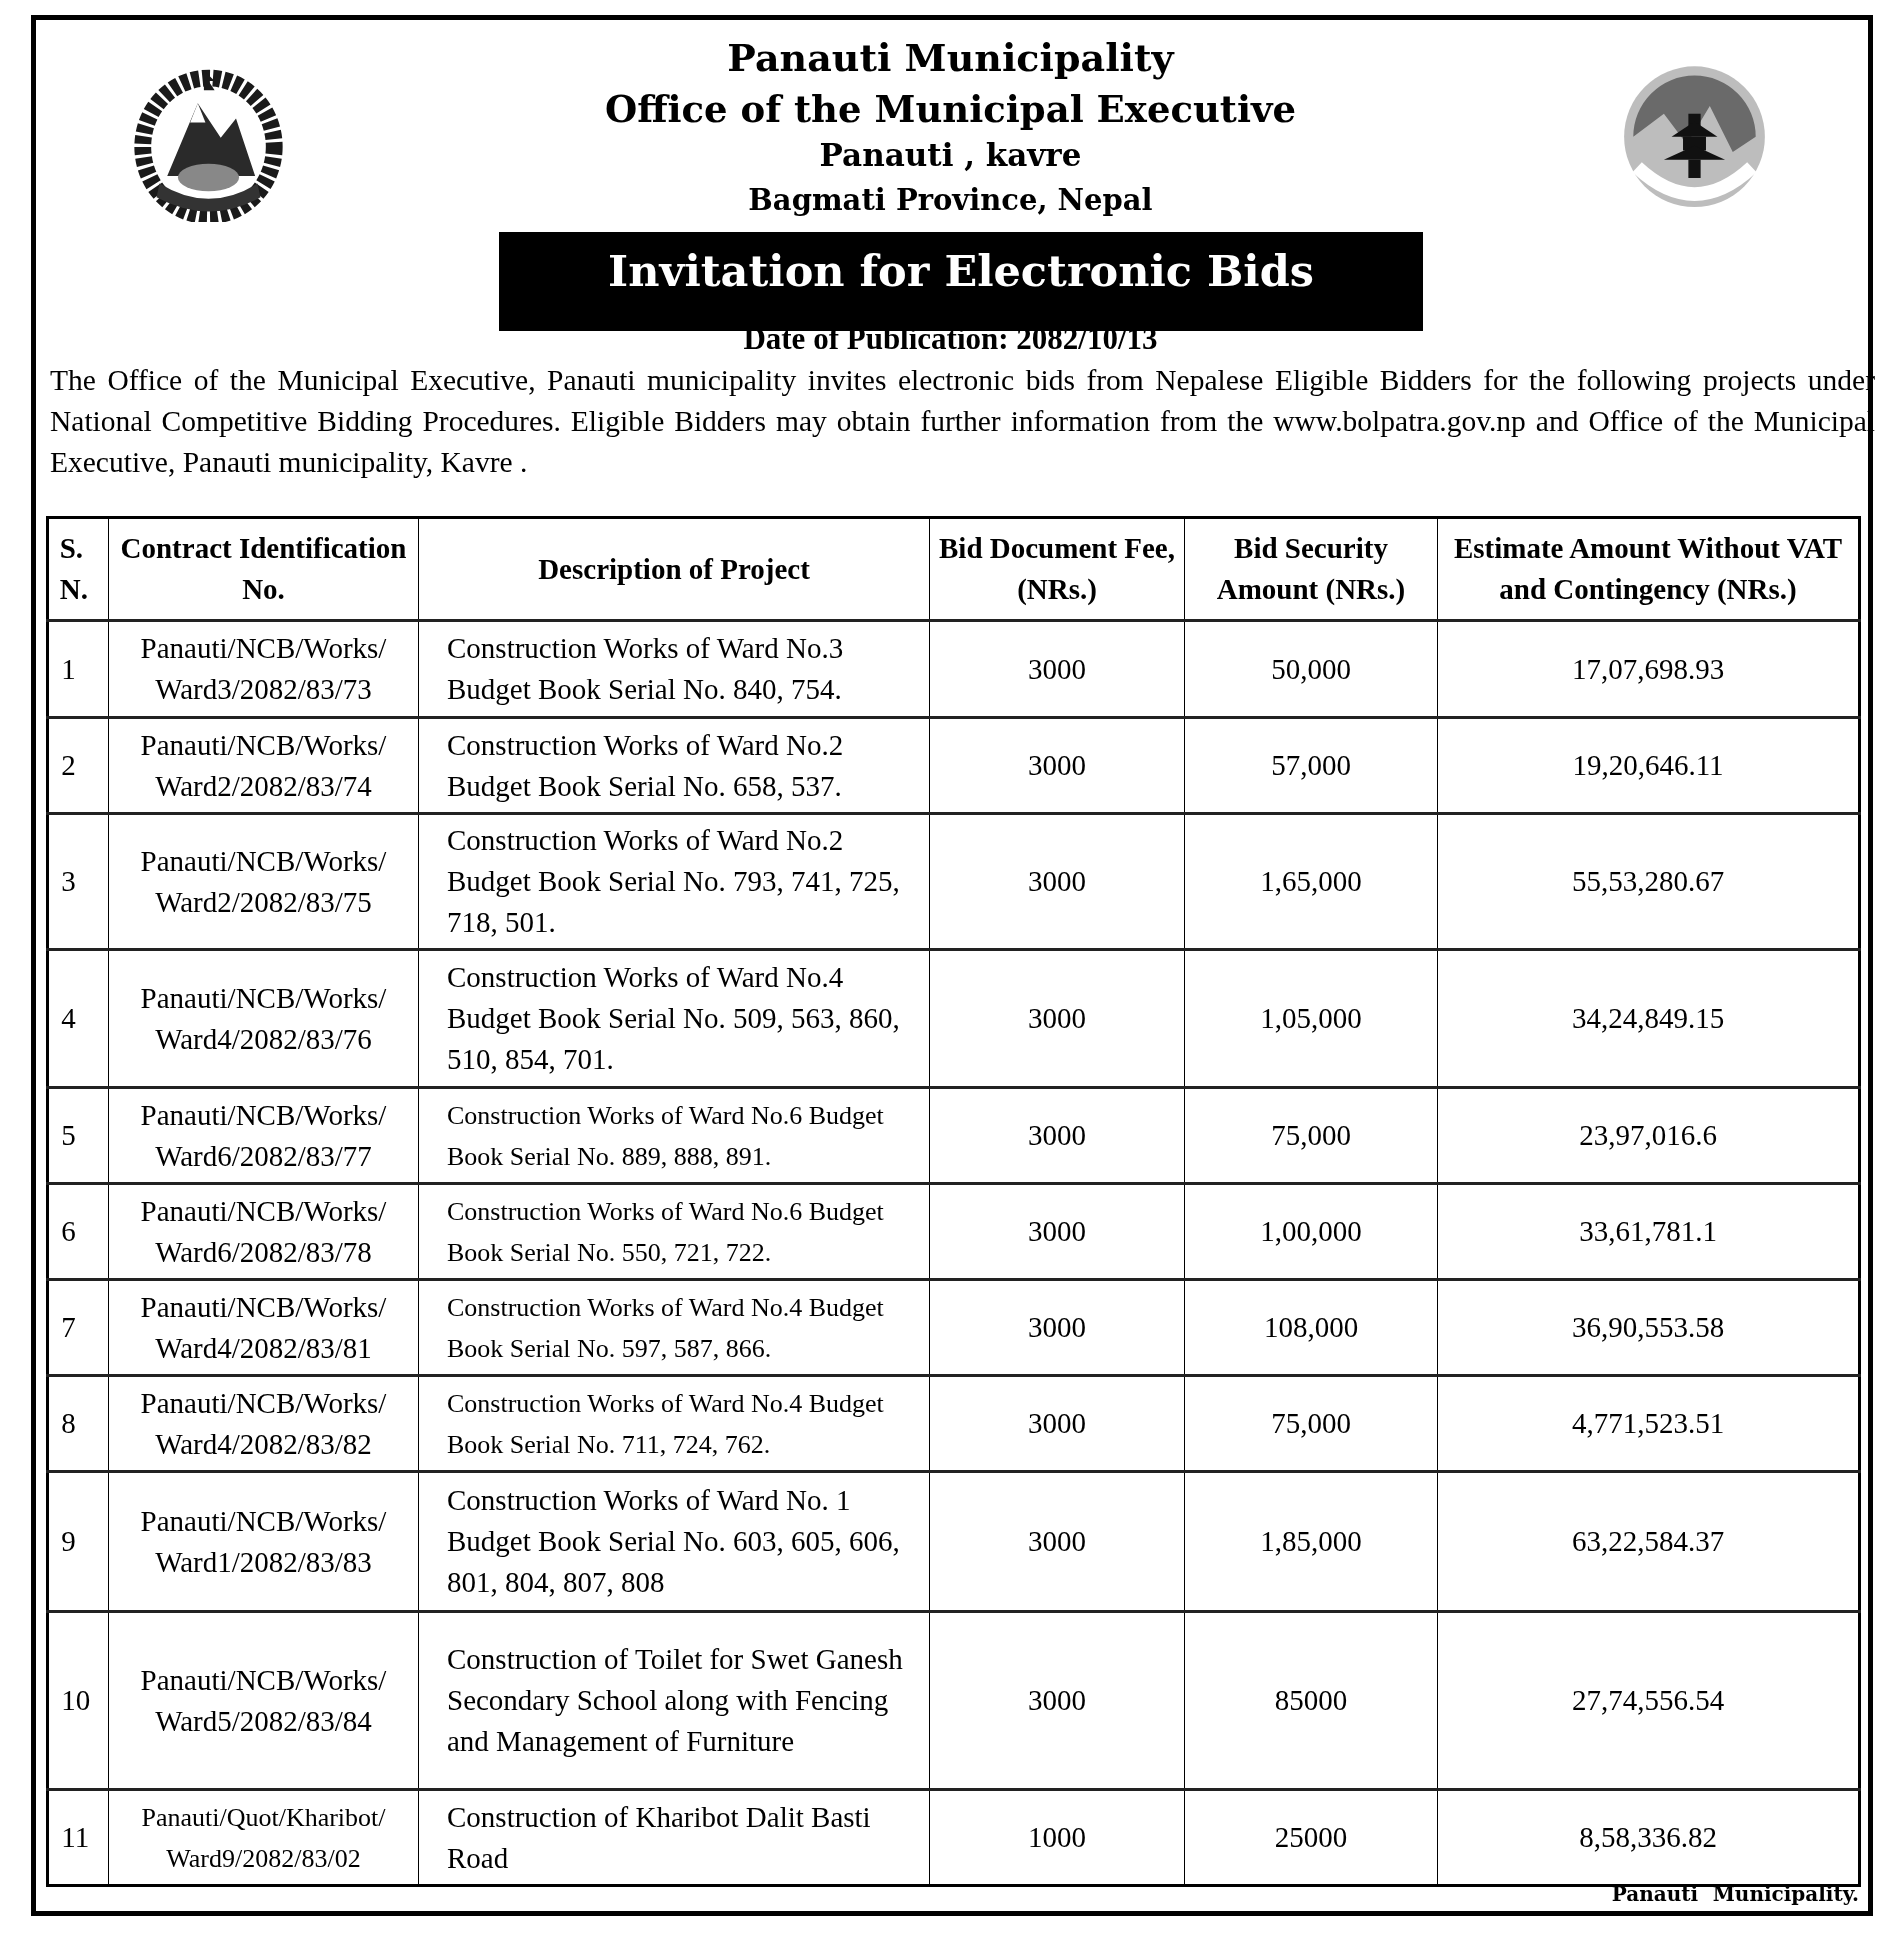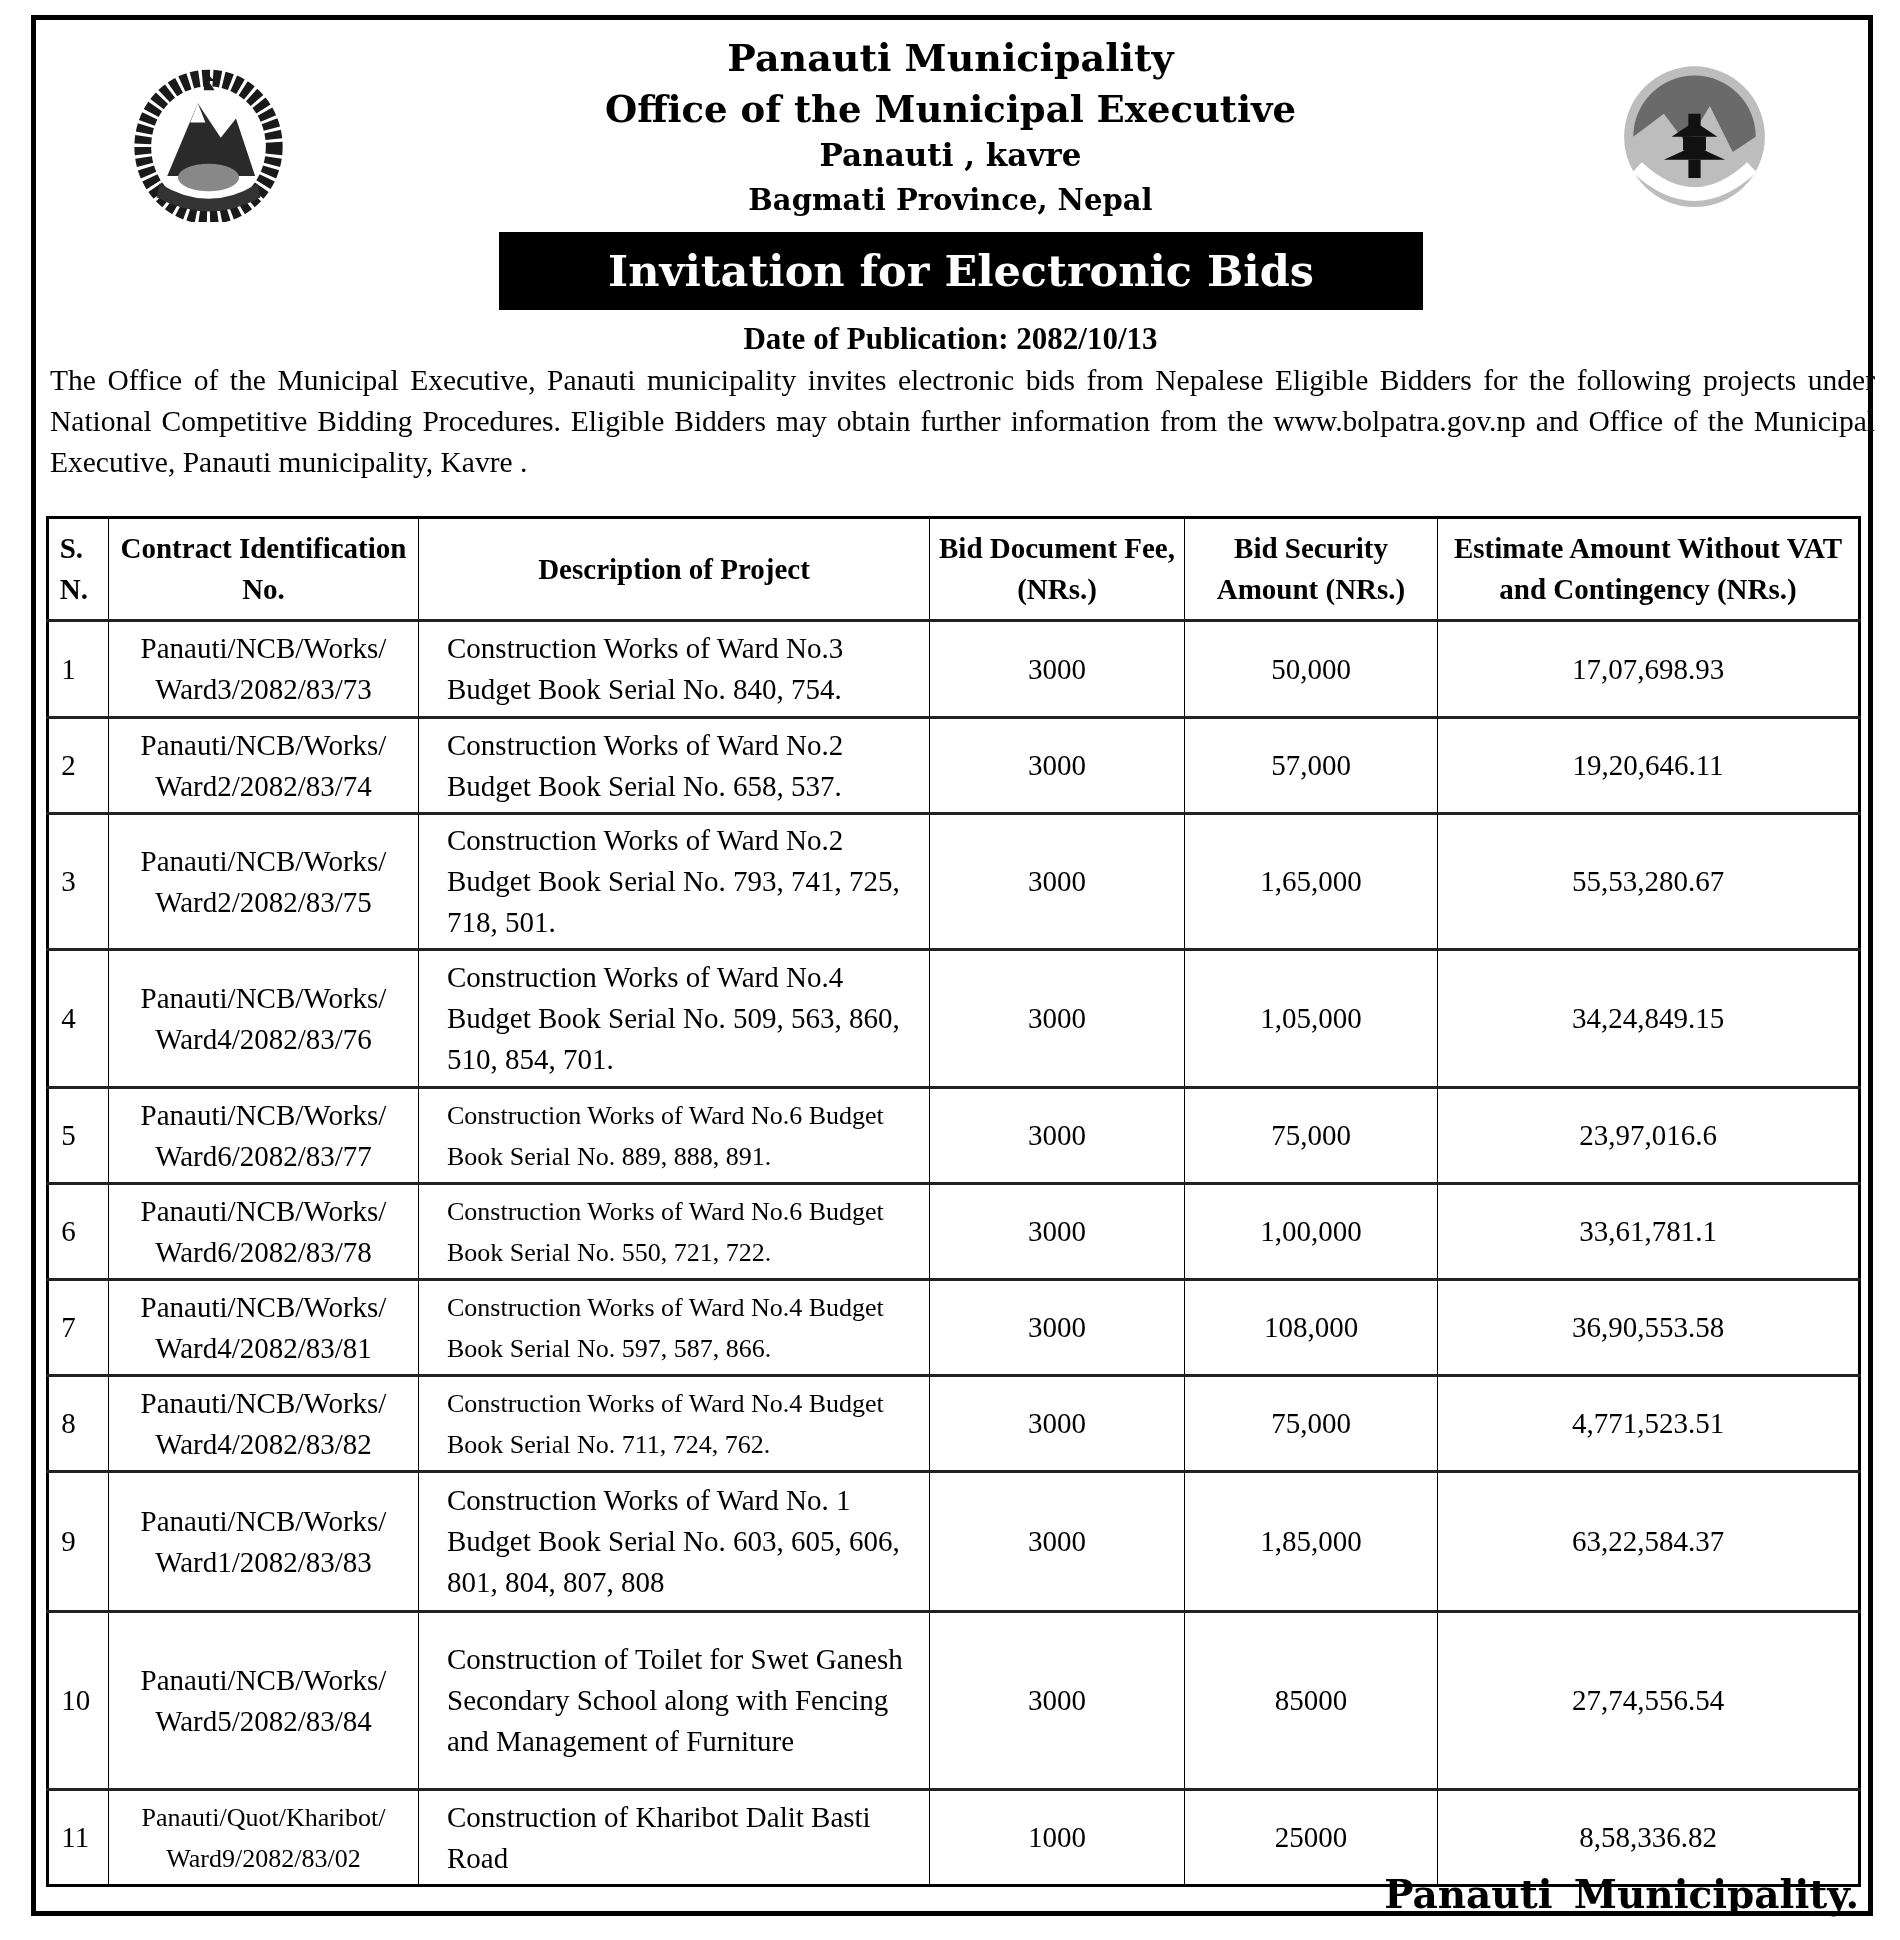--- a/index.html
+++ b/index.html
@@ -5,34 +5,34 @@
   html, body { margin: 0; padding: 0; background: #ffffff; }
   body { width: 1901px; height: 1941px; position: relative; overflow: hidden; font-family: "Liberation Serif", "DejaVu Serif", serif; color: #000; }
   .frame { position: absolute; left: 31px; top: 15.3px; width: 1842px; height: 1901px; border: 5.4px solid #000; box-sizing: border-box; }
   .emblem-left { position: absolute; left: 129px; top: 61px; width: 159px; height: 161px; }
   .emblem-right { position: absolute; left: 1618px; top: 60px; width: 153px; height: 161px; }
   .header { position: absolute; left: 0; top: 31px; width: 1901px; text-align: center; font-weight: bold; }
   .h1 { font-family: "DejaVu Serif", serif; font-size: 38px; line-height: 54px; letter-spacing: 0px; }
   .h2 { font-family: "DejaVu Serif", serif; font-size: 37px; line-height: 48px; }
   .h3 { font-family: "DejaVu Serif", serif; font-size: 31px; line-height: 44px; }
   .h4 { font-family: "DejaVu Serif", serif; font-size: 29px; line-height: 46px; }
-  .banner { position: absolute; left: 499px; top: 232px; width: 924px; height: 78px; background: #000; color: #fff; text-align: center; font-family: "DejaVu Serif", serif; font-weight: bold; font-size: 43px; line-height: 78px; }
+  .banner { position: absolute; left: 499px; top: 232px; width: 924px; height: 99px; background: #000; color: #fff; text-align: center; font-family: "DejaVu Serif", serif; font-weight: bold; font-size: 43px; line-height: 78px; }
   .pubdate { position: absolute; left: 0; top: 320px; width: 1901px; text-align: center; font-weight: bold; font-size: 31px; line-height: 38px; }
   .intro { position: absolute; left: 50px; top: 360px; width: 1825px; font-size: 29.5px; line-height: 41px; text-align: justify; }
   .tbl { position: absolute; left: 46px; top: 516px; width: 1810px; border-collapse: collapse; border: 3.8px solid #000; table-layout: fixed; }
   .tbl th, .tbl td { border: 1.5px solid #000; font-size: 29px; line-height: 41px; vertical-align: middle; padding: 0; }
   .tbl th { font-weight: bold; text-align: center; height: 100px; }
   .tbl tr.row td { border-top: 3.1px solid #222; }
   .tbl td.sn { text-align: left; padding-left: 12.3px; }
   .tbl td.cid { text-align: center; }
   .tbl td.desc { text-align: left; padding-left: 28px; padding-right: 7.7px; }
   .tbl td.num { text-align: center; }
   .tbl td.small { font-size: 26px; }
   .tbl th.snh { text-align: left; padding-left: 10.7px; }
-  .sign { position: absolute; right: 42px; top: 1871px; font-family: "DejaVu Serif", serif; font-weight: bold; font-size: 39px; line-height: 46px; word-spacing: 7.7px; }
+  .sign { position: absolute; right: 42px; top: 1871px; font-family: "DejaVu Serif", serif; font-weight: bold; font-size: 20px; line-height: 46px; word-spacing: 7.7px; }
 </style>
 </head>
 <body>
 
 <div class="frame"></div>
 
 <div class="emblem-left">
   <svg width="159" height="161" viewBox="0 0 208 210">
     <ellipse cx="104" cy="112" rx="86" ry="90" fill="none" stroke="#1a1a1a" stroke-width="22" stroke-dasharray="10 4"></ellipse>
     <polygon points="50,150 90,55 120,100 140,75 165,150" fill="#2a2a2a"></polygon>

